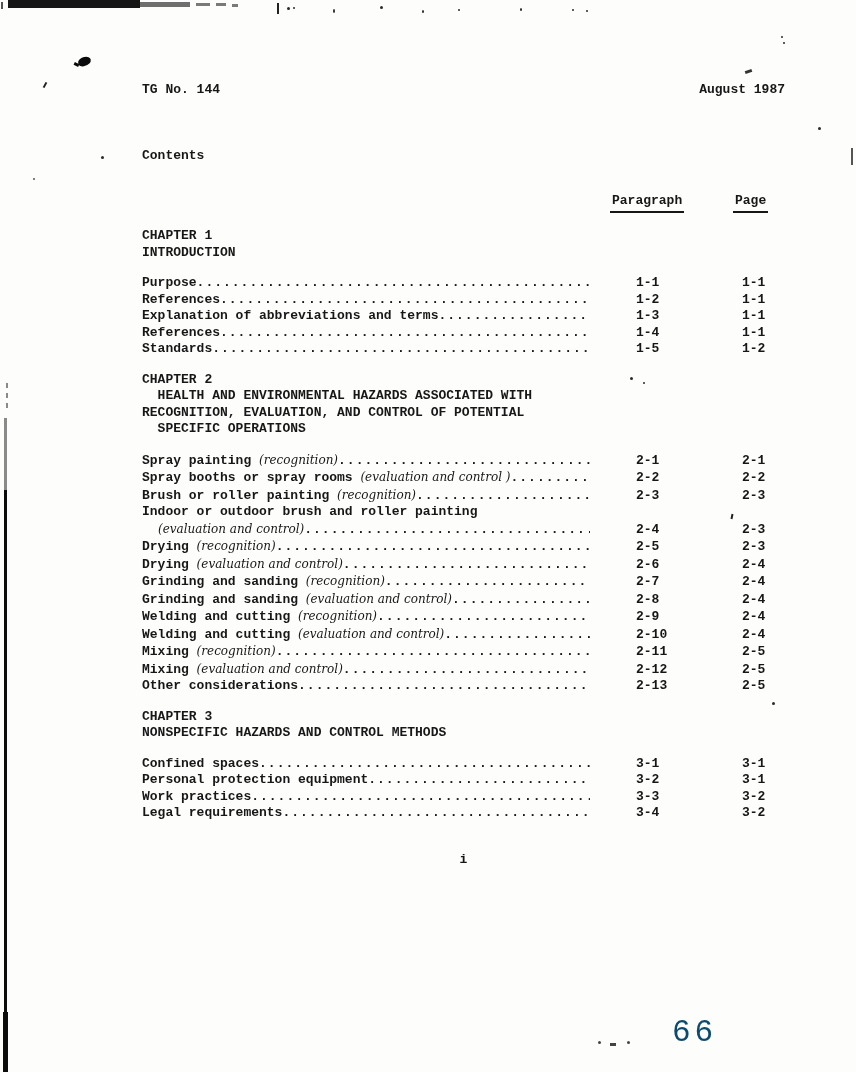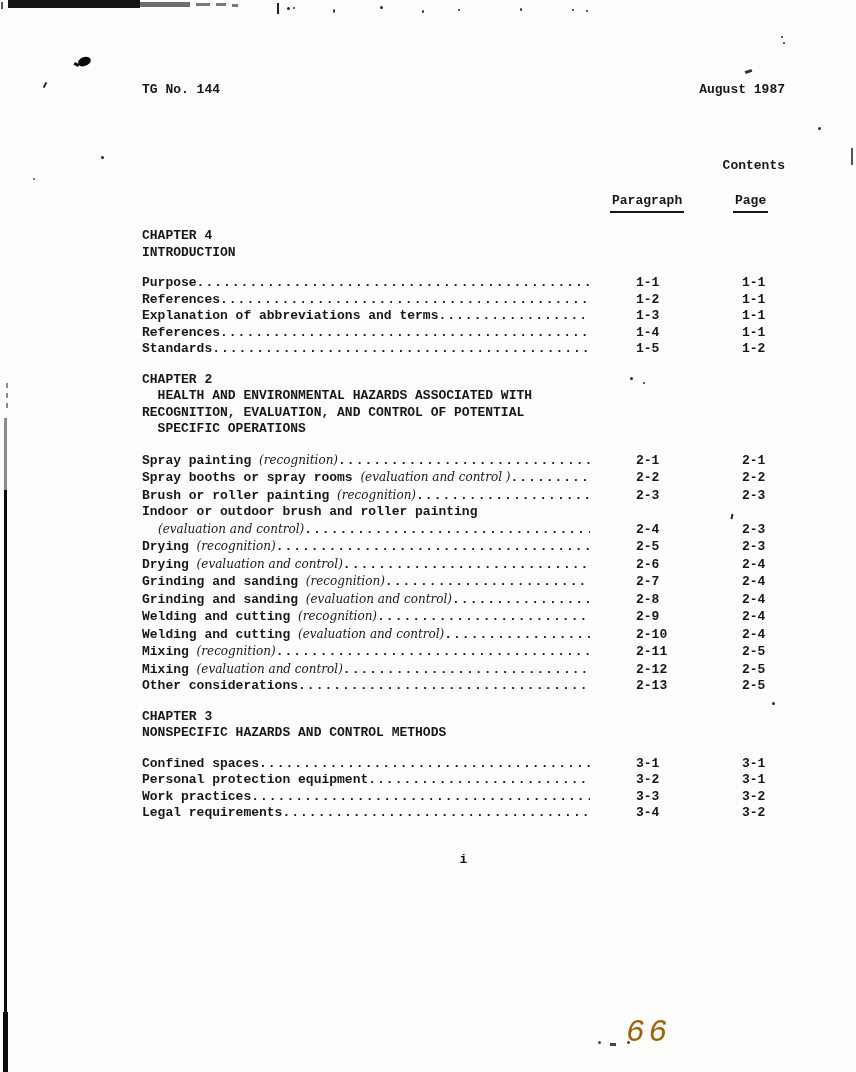--- a/index.html
+++ b/index.html
@@ -4,36 +4,36 @@
 <style>
   html,body{margin:0;padding:0;background:#e8e8e6;}
   .page{
     position:relative;width:856px;height:1072px;background:#fdfdfb;
     overflow:hidden;color:#171717;
     font-family:"Liberation Mono","DejaVu Sans Mono",monospace;
     font-size:13px;font-weight:700;line-height:16.5px;
   }
   
   .doc-header{position:absolute;left:142px;top:82px;width:643px;display:flex;justify-content:space-between;}
-  .doc-title{position:absolute;left:142px;top:158px;width:643px;text-align:right;}
+  .doc-title{position:absolute;left:142px;top:148px;width:643px;text-align:left;}
   .col-head{position:absolute;top:193px;border-bottom:2px solid #171717;padding:0 2px 1px 2px;}
   #colpar{left:610px;text-align:right;}
   #colpage{left:733px;}
   #toc{position:absolute;left:142px;top:228px;width:660px;}
   .h-line{white-space:pre;}
   .gap{height:14px;}
   .toc-row{display:flex;align-items:baseline;}
   .desc{width:448px;box-sizing:border-box;overflow:hidden;white-space:nowrap;flex:0 0 448px;}
   .desc.indent{padding-left:16px;}
   .em{font-family:"DejaVu Serif","Liberation Serif",serif;font-style:italic;font-weight:400;font-size:12px;}
   .leader{letter-spacing:1px;}
   .par{flex:0 0 150px;box-sizing:border-box;padding-left:46px;}
   .pg{flex:0 0 60px;box-sizing:border-box;padding-left:2px;}
   .folio{position:absolute;left:142px;top:852px;width:643px;text-align:center;}
-  .stamp{position:absolute;left:626px;top:1016px;font-size:31px;font-weight:400;letter-spacing:4px;color:#a16207;line-height:34px;font-style:italic;}
+  .stamp{position:absolute;left:672px;top:1016px;font-size:31px;font-weight:400;letter-spacing:4px;color:#0c4a6e;line-height:34px;}
   
   .art{position:absolute;background:#161616;}
   .bar-top{left:8px;top:0;width:132px;height:8px;}
   .bar-top2{left:140px;top:2px;width:50px;height:5px;background:#6f6f6f;}
   .dash{background:#7a7a7a;height:3px;}
   .speck{background:#2a2a2a;border-radius:50%;}
   .edge-line{left:4px;top:418px;width:3px;height:654px;background:linear-gradient(#8a8a8a 0 11%,#0c0c0c 11%);}
   .edge-line2{left:3px;top:1012px;width:5px;height:60px;background:#0c0c0c;}
   .vdash{background:#8a8a8a;width:2px;height:5px;left:6px;}
   .blob{left:78px;top:57px;width:13px;height:9px;background:#0b0b0b;border-radius:55% 45% 60% 40%;transform:rotate(-12deg);}
@@ -90,21 +90,21 @@
     <span>August 1987</span>
   </div>
 
   <div class="doc-title">Contents</div>
 
   <span class="col-head" id="colpar">Paragraph</span>
   <span class="col-head" id="colpage">Page</span>
 
   <div id="toc">
       <div>
-        <div class="h-line">CHAPTER 4</div>
+        <div class="h-line">CHAPTER 1</div>
         <div class="h-line">INTRODUCTION</div>
       </div>
       <div class="gap"></div>
       <div class="toc-row">
         <div class="desc"><span>Purpose</span><span class="leader">..........................................................................................</span></div>
         <div class="par">1-1</div>
         <div class="pg">1-1</div>
       </div>
       <div class="toc-row">
         <div class="desc"><span>References</span><span class="leader">..........................................................................................</span></div>

